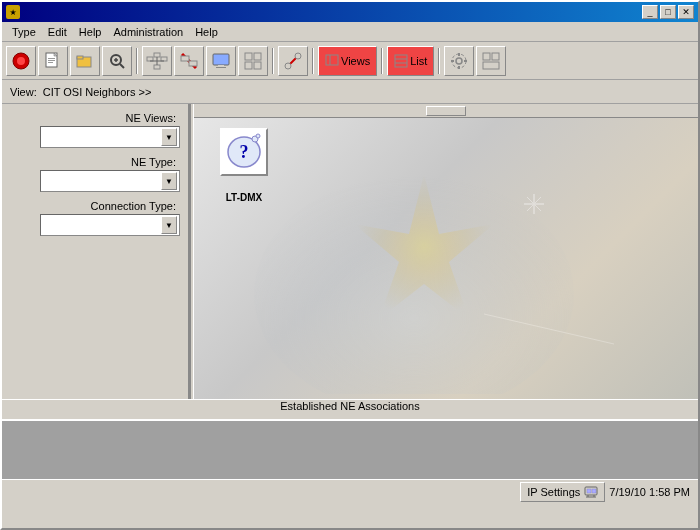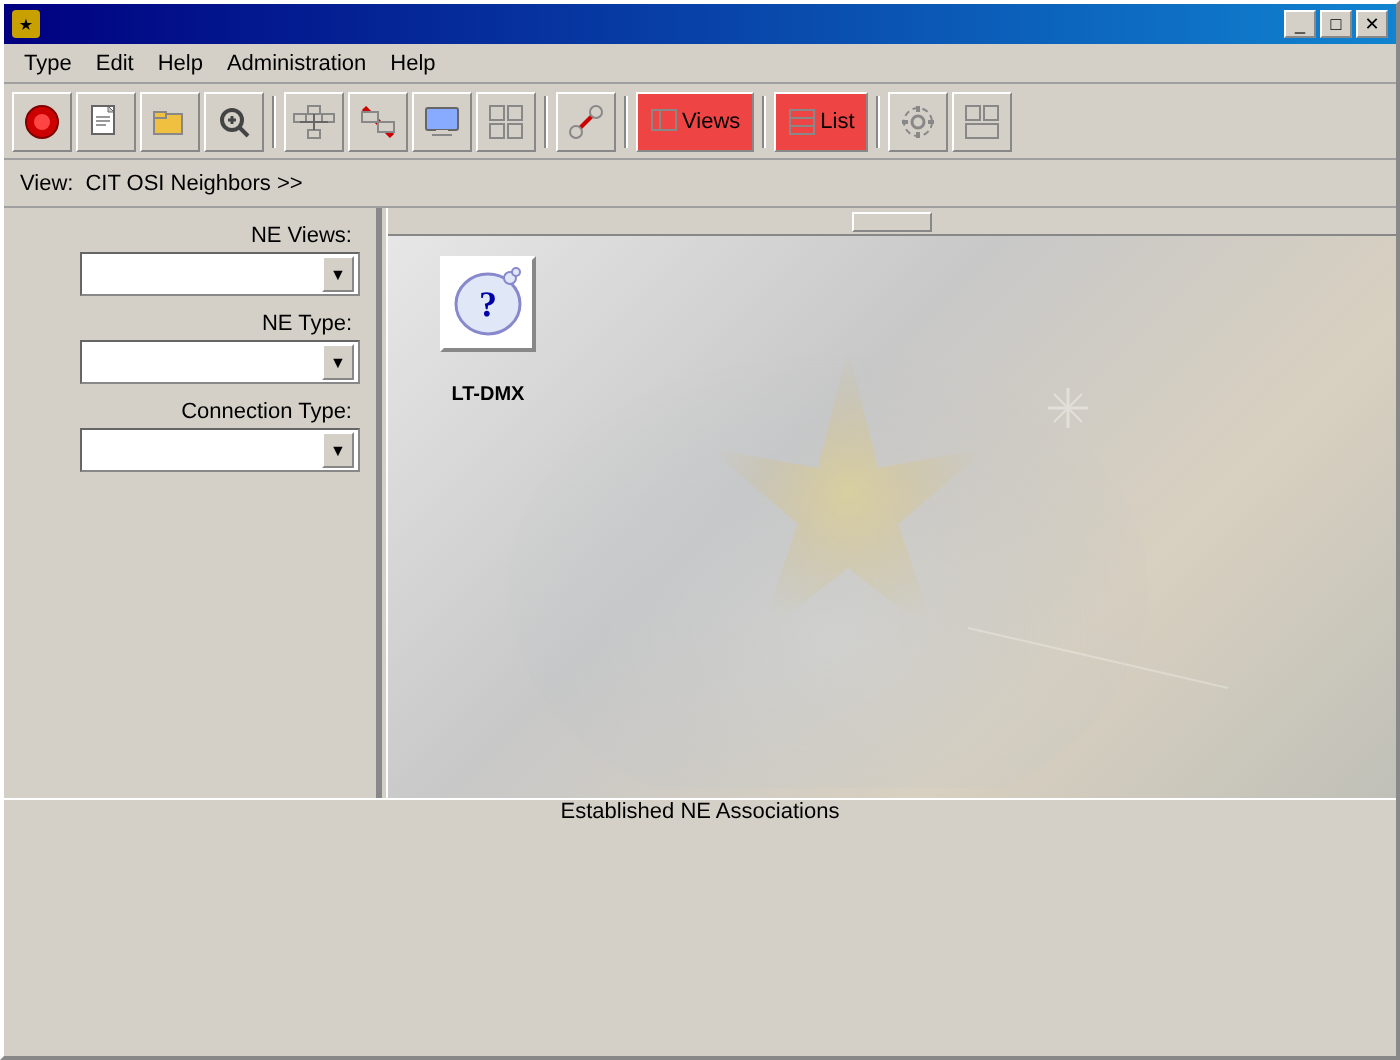--- a/index.html
+++ b/index.html
@@ -579,14 +579,31 @@
         </div>
         <span class="ne-icon-label">LT-DMX</span>
       </div>
     </div>
   </div>
 
   <div id="status-bar">
     <span id="status-text" style="text-align:center; flex:1;">Established NE Associations</span>
   </div>
 
+  <div id="bottom-area">
+
+    <div id="bottom-status">
+      <div id="ip-settings-btn">
+        <span>IP Settings</span>
+        <svg width="14" height="14" viewBox="0 0 14 14">
+          <rect x="1" y="2" width="12" height="8" fill="none" stroke="#666" stroke-width="1" rx="1"></rect>
+          <line x1="4" y1="10" x2="4" y2="12" stroke="#666" stroke-width="1"></line>
+          <line x1="10" y1="10" x2="10" y2="12" stroke="#666" stroke-width="1"></line>
+          <line x1="2" y1="12" x2="12" y2="12" stroke="#666" stroke-width="1"></line>
+          <rect x="3" y="4" width="4" height="4" fill="#aaaaff" stroke="#8888cc" stroke-width="0.5"></rect>
+          <rect x="8" y="4" width="4" height="4" fill="#aaaaff" stroke="#8888cc" stroke-width="0.5"></rect>
+        </svg>
+      </div>
+      <span id="datetime-display">7/19/10 1:58 PM</span>
+    </div>
+  </div>
 
 </div>
 
 </body></html>

